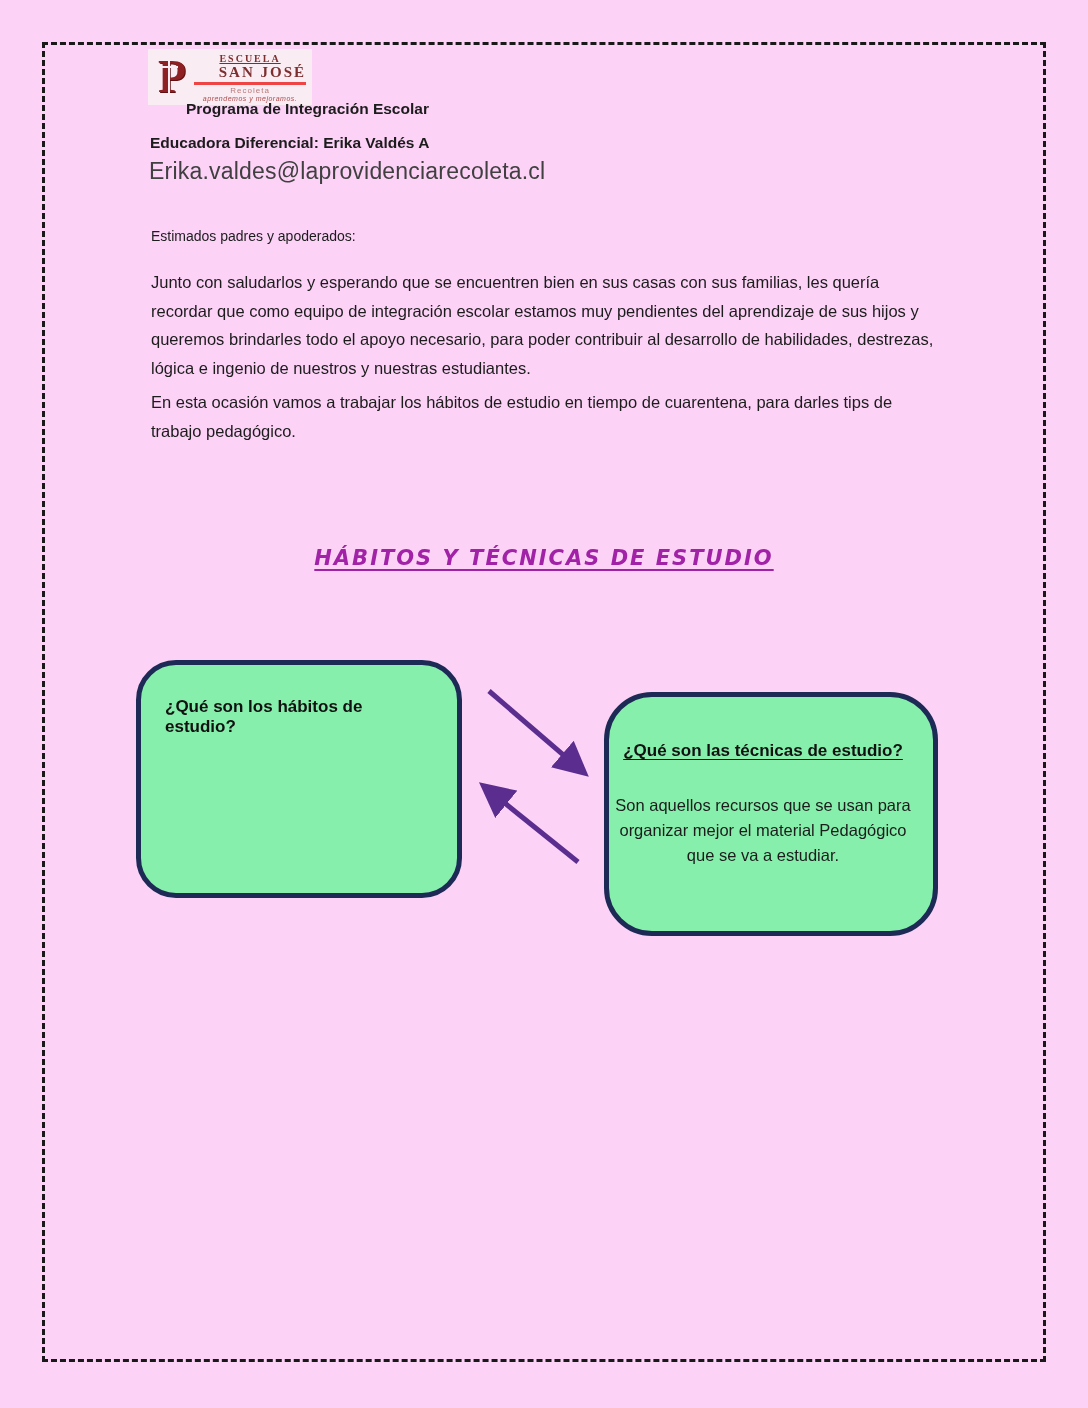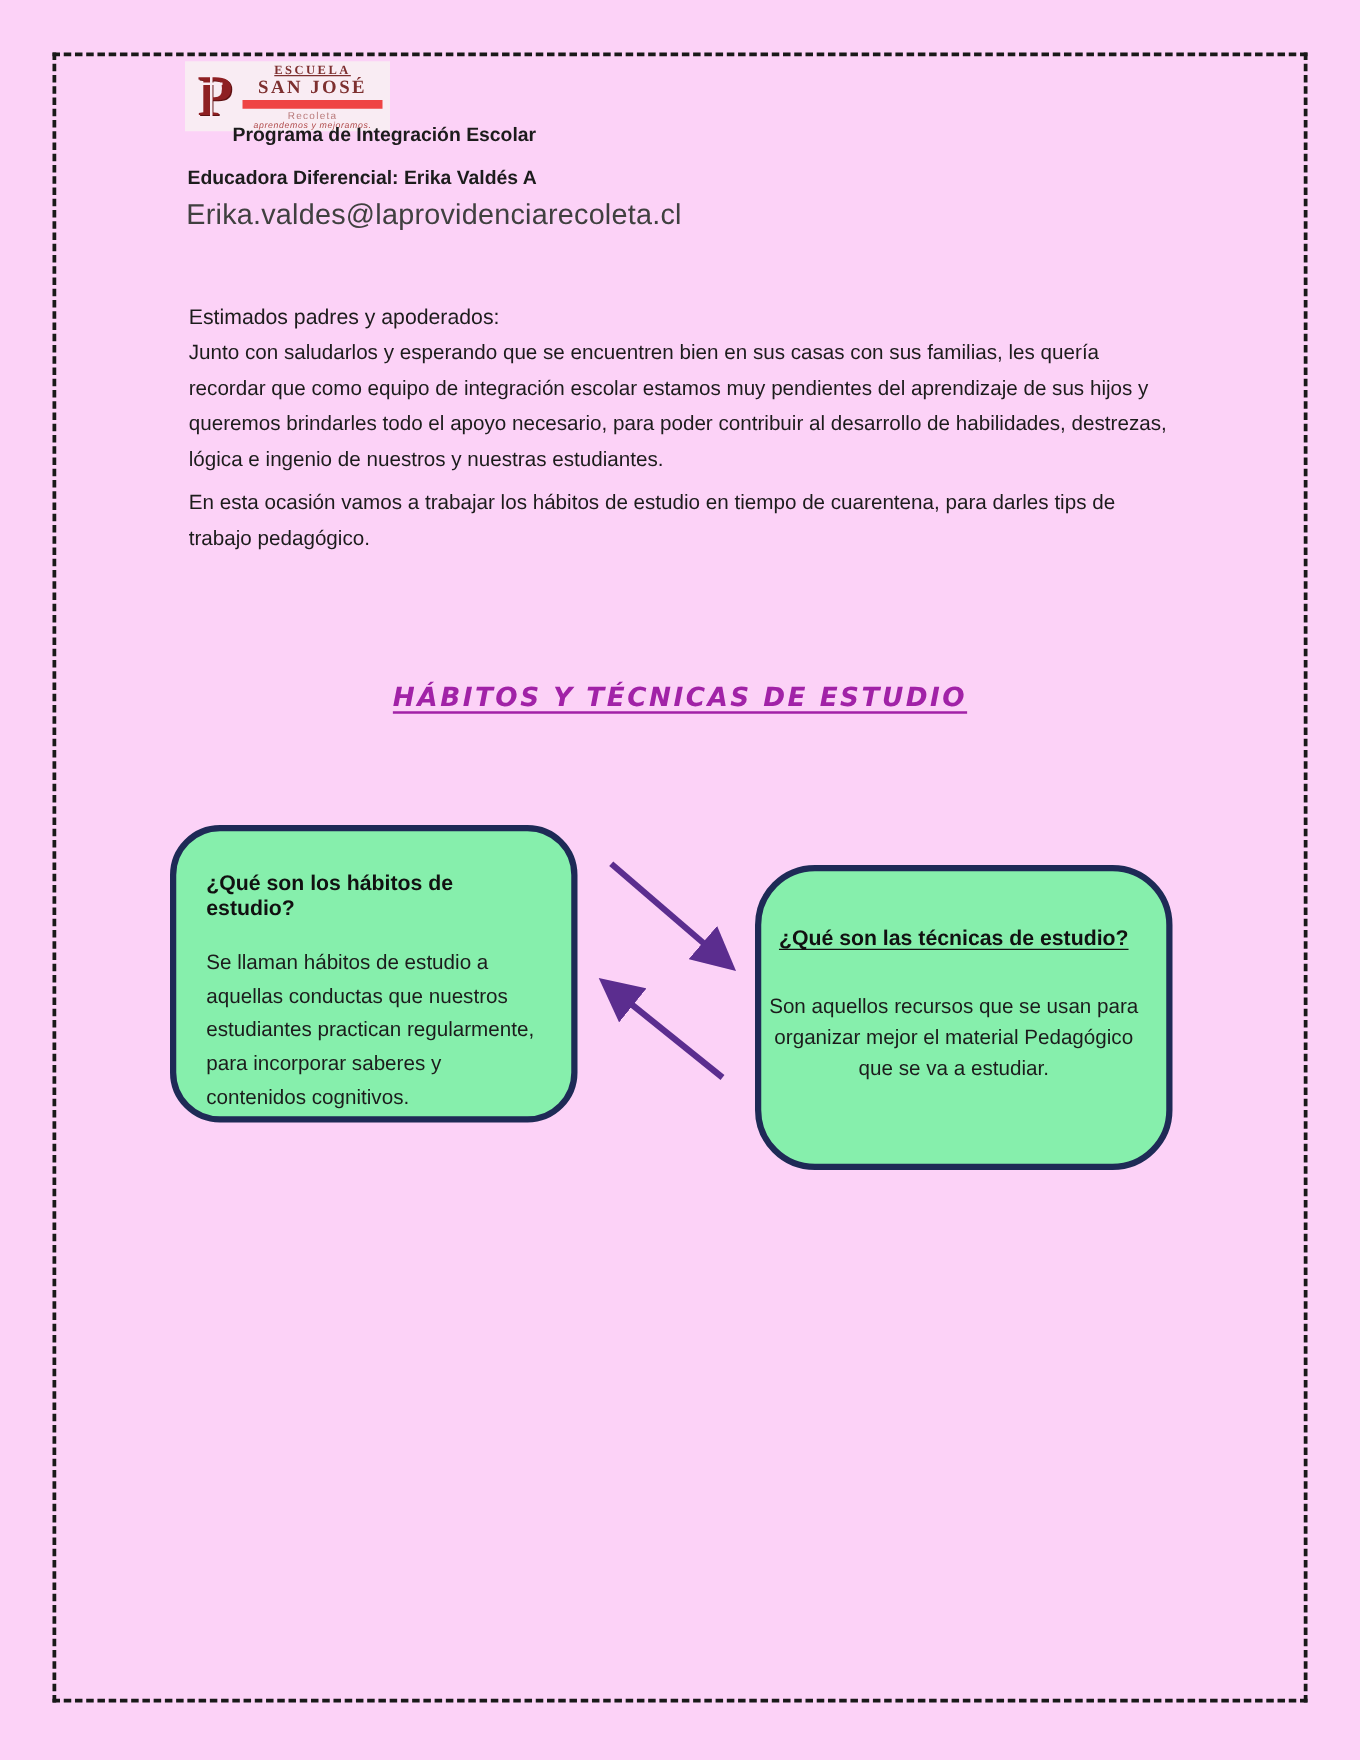--- a/index.html
+++ b/index.html
@@ -52,44 +52,45 @@
   .logo-line1 {
     font-family: "Liberation Serif", serif;
     font-weight: bold; font-size: 10px; letter-spacing: 2px;
     color: #7d2f2f;
     text-decoration: underline;
   }
   .logo-line2 {
     font-family: "Liberation Serif", serif;
     font-weight: bold; font-size: 15px; letter-spacing: 2px;
     color: #7d2f2f;
-    border-bottom: 7px solid #ef4444;
+    border-bottom: 3px solid #ef4444;
     padding-bottom: 1px;
+    text-align: right;
   }
   .logo-line3 {
     font-size: 8px; color: #b97a7a; letter-spacing: 1px; margin-top: 1px;
   }
   .logo-line4 {
     font-size: 7px; font-style: italic; color: #b04b4b; letter-spacing: 0.5px;
   }
   
   .program, .educator {
     position: absolute; left: 150px;
     font-weight: bold; font-size: 15.5px; color: #1c1c1c;
   }
   .program { top: 100px; margin-left: 36px; }
   .educator { top: 134px; }
   .email {
     position: absolute; left: 149px; top: 158px;
     font-size: 23px; color: #404040; letter-spacing: 0.2px;
   }
   
   .greeting {
-    position: absolute; left: 151px; top: 244px;
-    font-size: 17px; color: #1c1c1c;
+    position: absolute; left: 151px; top: 228px;
+    font-size: 14px; color: #1c1c1c;
   }
   .para1 {
     position: absolute; left: 151px; top: 268px;
     width: 790px;
     font-size: 16.5px; line-height: 28.5px; color: #1c1c1c;
   }
   .para2 {
     position: absolute; left: 151px; top: 388px;
     width: 790px;
     font-size: 16.5px; line-height: 28.5px; color: #1c1c1c;
@@ -176,21 +177,20 @@
   <div class="email">Erika.valdes@laprovidenciarecoleta.cl</div>
 
   <div class="greeting">Estimados padres y apoderados:</div>
   <div class="para1">Junto con saludarlos y esperando que se encuentren bien en sus casas con sus familias, les quería recordar que como equipo de integración escolar estamos muy pendientes del aprendizaje de sus hijos y queremos brindarles todo el apoyo necesario, para poder contribuir al desarrollo de habilidades, destrezas, lógica e ingenio de nuestros y nuestras estudiantes.</div>
   <div class="para2">En esta ocasión vamos a trabajar los hábitos de estudio en tiempo de cuarentena, para darles tips de trabajo pedagógico.</div>
 
   <div class="section-title">HÁBITOS Y TÉCNICAS DE ESTUDIO</div>
 
   <div class="box box-left">
     <div class="box-title">¿Qué son los hábitos de estudio?</div>
-    <div class="box-body">Se llaman hábitos de estudio a aquellas conductas que nuestros estudiantes practican regularmente, para incorporar saberes y contenidos cognitivos.</div>
   </div>
 
   <div class="box box-right">
     <div class="box-title">¿Qué son las técnicas de estudio?</div>
     <div class="box-body">Son aquellos recursos que se usan para organizar mejor el material Pedagógico que se va a estudiar.</div>
   </div>
 
   <svg class="arrows" viewBox="0 0 1088 1408" xmlns="http://www.w3.org/2000/svg">
     <defs>
       <marker id="ah" markerWidth="7" markerHeight="7" refX="5.2" refY="3.5" orient="auto">

